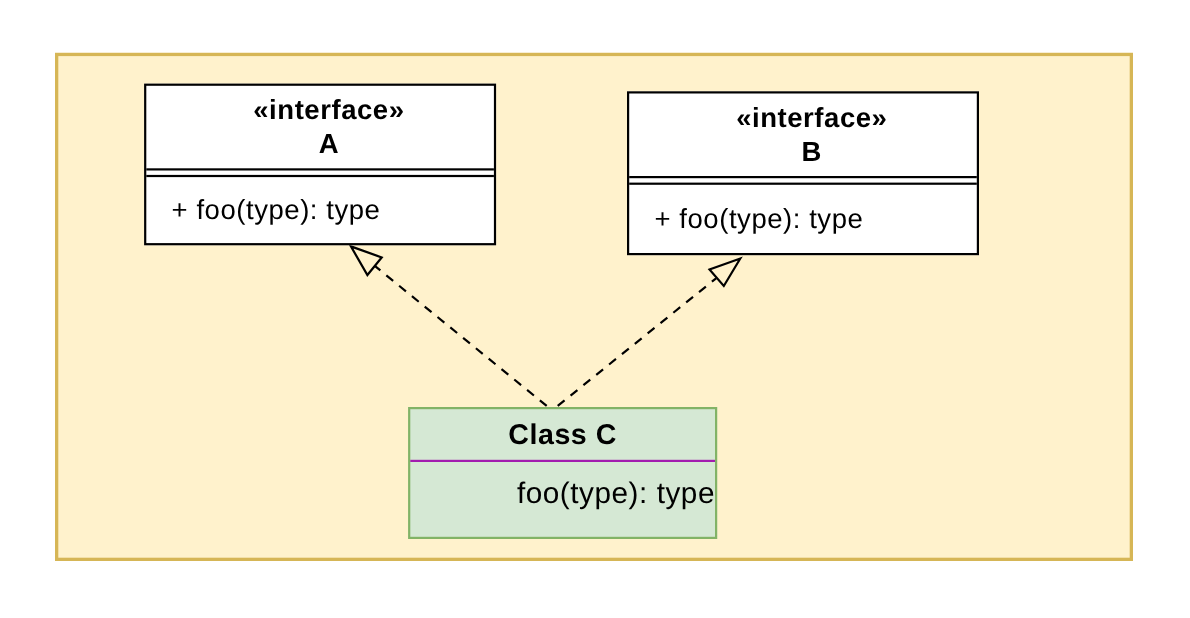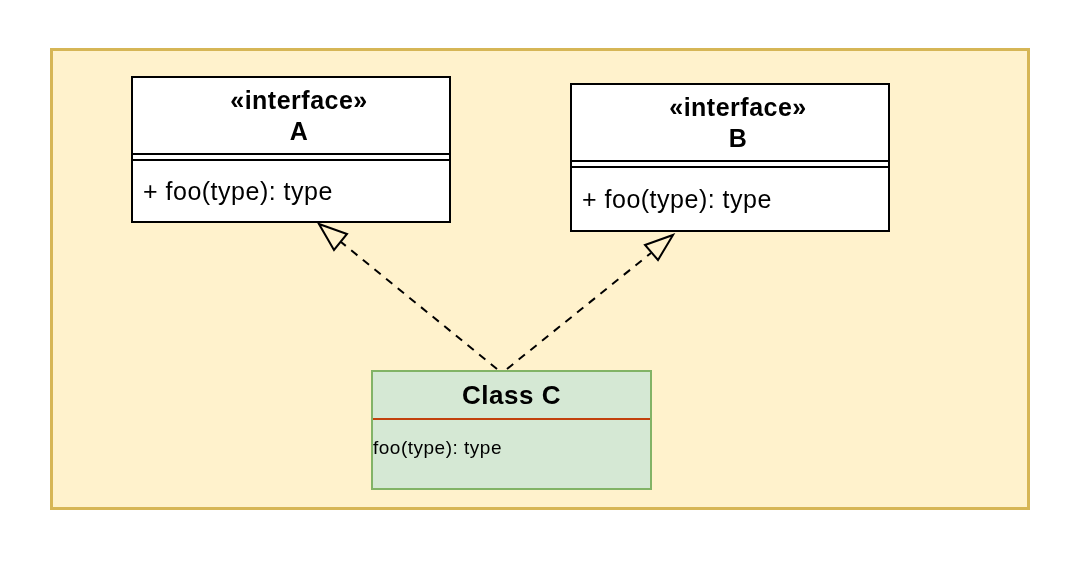--- a/index.html
+++ b/index.html
@@ -57,47 +57,47 @@
     padding-left: 16px;
   }
   .iface-attrs {
     height: 6px;
     border-bottom: 2px solid #000000;
   }
   .iface-methods {
     flex: 1;
     display: flex;
     align-items: center;
-    padding-left: 10px;
+    padding-left: 23px;
     font-size: 25px;
     letter-spacing: 0.5px;
   }
   
   .classc {
     left: 371px; top: 370px;
     width: 281px; height: 120px;
     background: #d5e8d4;
     border: 2px solid #82b366;
   }
   .classc-header {
     height: 48px;
-    border-bottom: 2px solid #c2410c;
+    border-bottom: 2px solid #a21caf;
     display: flex;
     align-items: center;
     justify-content: center;
     font-weight: bold;
     font-size: 26px;
     letter-spacing: 0.5px;
   }
   .classc-methods {
     height: 56px;
     display: flex;
     align-items: center;
-    justify-content: flex-start;
-    font-size: 19px;
+    justify-content: flex-end;
+    font-size: 27px;
     letter-spacing: 0.5px;
   }
 </style>
 </head>
 <body>
 
 <div class="canvas">
 
   <div class="frame"></div>
 

